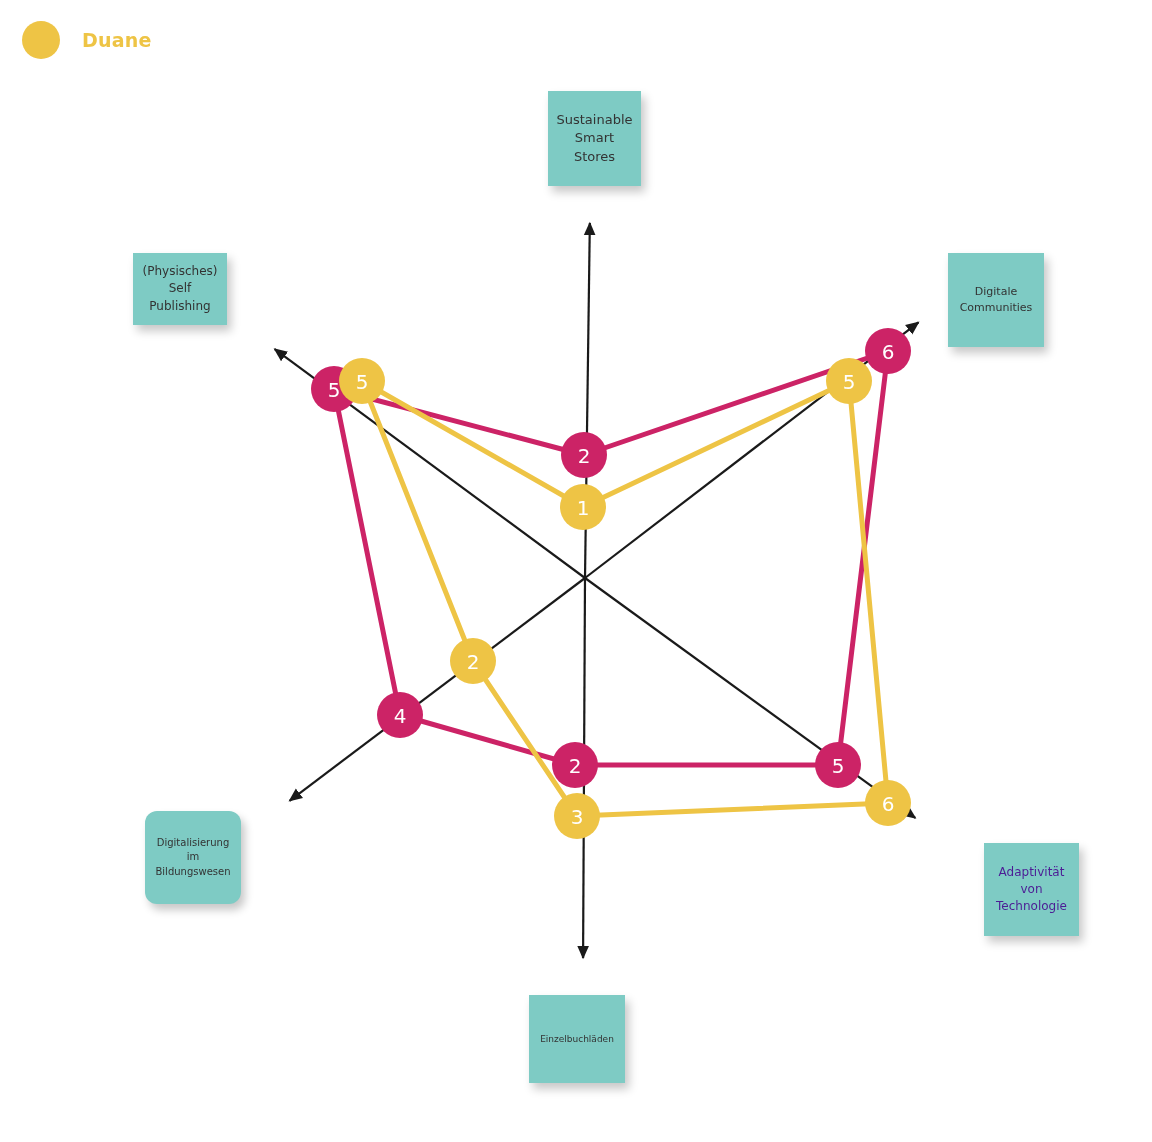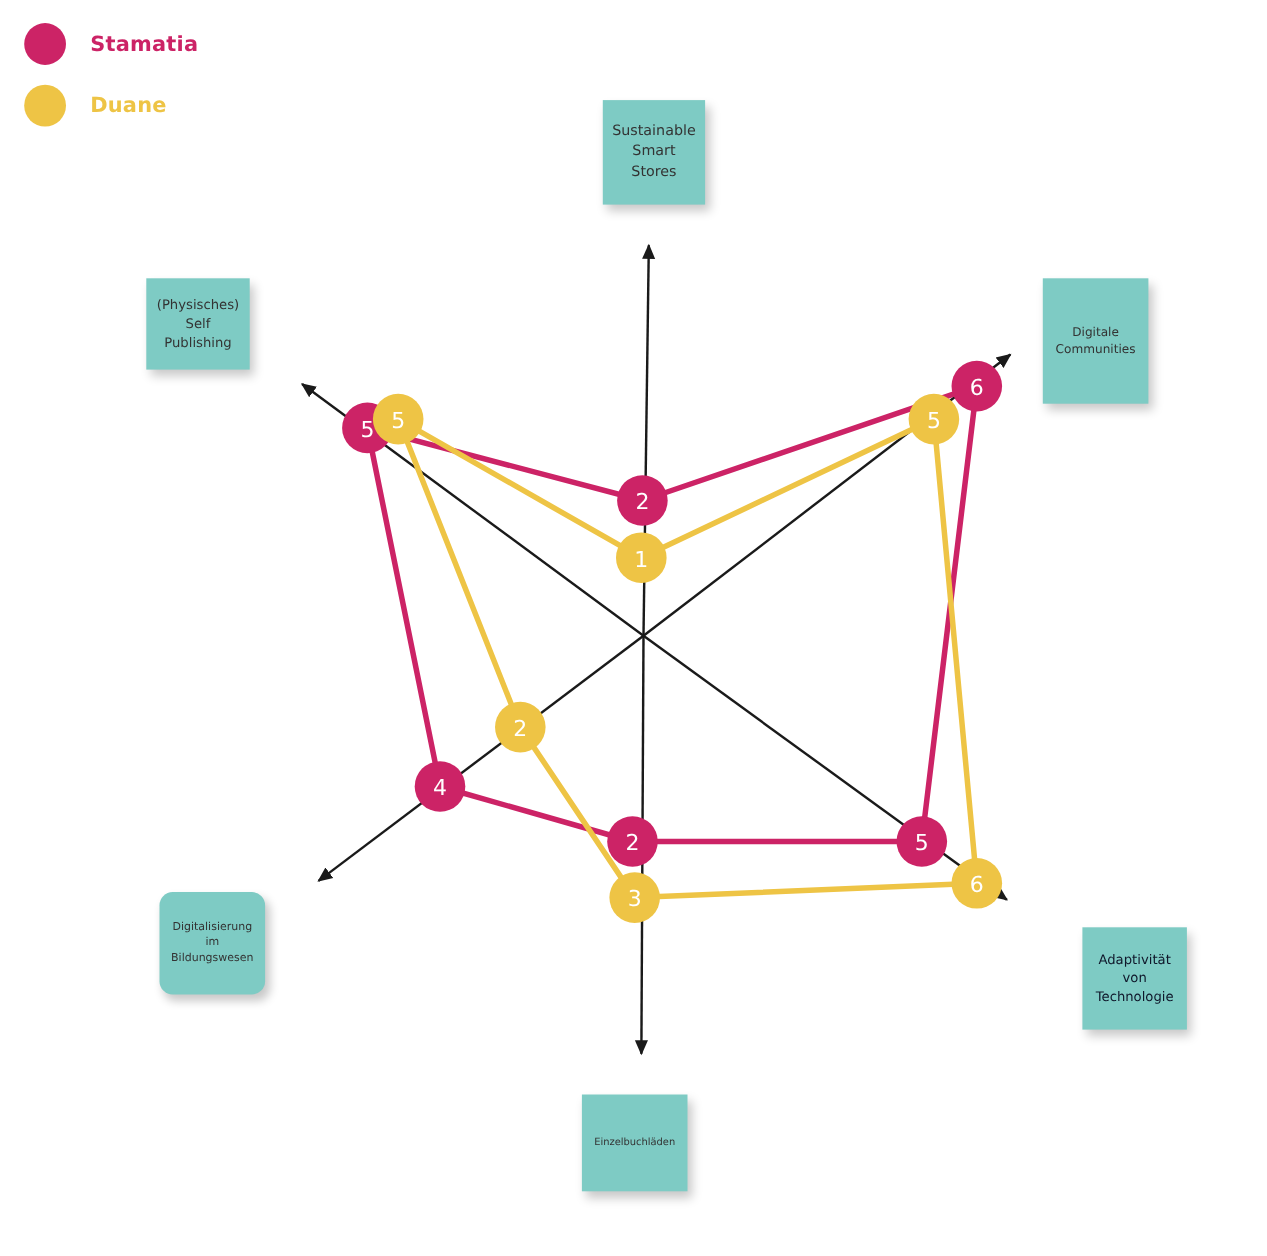--- a/index.html
+++ b/index.html
@@ -92,46 +92,42 @@
     pointer-events: none;
   }
 </style>
 </head>
 <body>
 
 <div id="canvas">
 
   <div class="legend">
     <div class="legend-row">
-      <span class="legend-swatch" id="sw0" style="background: rgb(204, 35, 102);"></span>
-      <span class="legend-label" id="lb0" style="color: rgb(204, 35, 102);">Stamatia</span>
-    </div>
-    <div class="legend-row">
       <span class="legend-swatch" id="sw1" style="background: rgb(238, 196, 69);"></span>
       <span class="legend-label" id="lb1" style="color: rgb(238, 196, 69);">Duane</span>
     </div>
   </div>
 
   <div id="notes-layer">
       <div class="note" style="left: 548px; top: 91px; width: 93px; height: 95px; background: rgb(126, 203, 196); color: rgb(51, 51, 51); font-size: 13px;">
         <span>Sustainable Smart Stores</span>
       </div>
-      <div class="note" style="left: 948px; top: 253px; width: 96px; height: 114px; background: rgb(126, 203, 196); color: rgb(51, 51, 51); font-size: 11px;">
+      <div class="note" style="left: 948px; top: 253px; width: 96px; height: 94px; background: rgb(126, 203, 196); color: rgb(51, 51, 51); font-size: 11px;">
         <span>Digitale Communities</span>
       </div>
-      <div class="note" style="left: 984px; top: 843px; width: 95px; height: 93px; background: rgb(126, 203, 196); color: #0f172a; font-size: 12px;">
+      <div class="note" style="left: 984px; top: 843px; width: 95px; height: 93px; background: rgb(126, 203, 196); color: #4c1d95; font-size: 12px;">
         <span>Adaptivität von Technologie</span>
       </div>
       <div class="note" style="left: 529px; top: 995px; width: 96px; height: 88px; background: rgb(126, 203, 196); color: rgb(51, 51, 51); font-size: 9px;">
         <span>Einzelbuchläden</span>
       </div>
       <div class="note" style="left: 145px; top: 811px; width: 96px; height: 93px; background: rgb(126, 203, 196); color: rgb(51, 51, 51); font-size: 10px; border-radius: 12px;">
         <span>Digitalisierung im Bildungswesen</span>
       </div>
-      <div class="note" style="left: 133px; top: 253px; width: 94px; height: 83px; background: rgb(126, 203, 196); color: rgb(51, 51, 51); font-size: 12px;">
+      <div class="note" style="left: 133px; top: 253px; width: 94px; height: 72px; background: rgb(126, 203, 196); color: rgb(51, 51, 51); font-size: 12px;">
         <span>(Physisches) Self Publishing</span>
       </div>
     </div>
 
   <svg class="layer" id="axes-layer" viewBox="0 0 1152 1142">
     <defs>
       <marker id="arrowhead" markerWidth="7" markerHeight="7" refX="5.6" refY="3.1" orient="auto" markerUnits="strokeWidth">
         <path d="M0,0.4 L6.2,3.1 L0,5.8 z" fill="#1a1a1a"></path>
       </marker>
     </defs>

